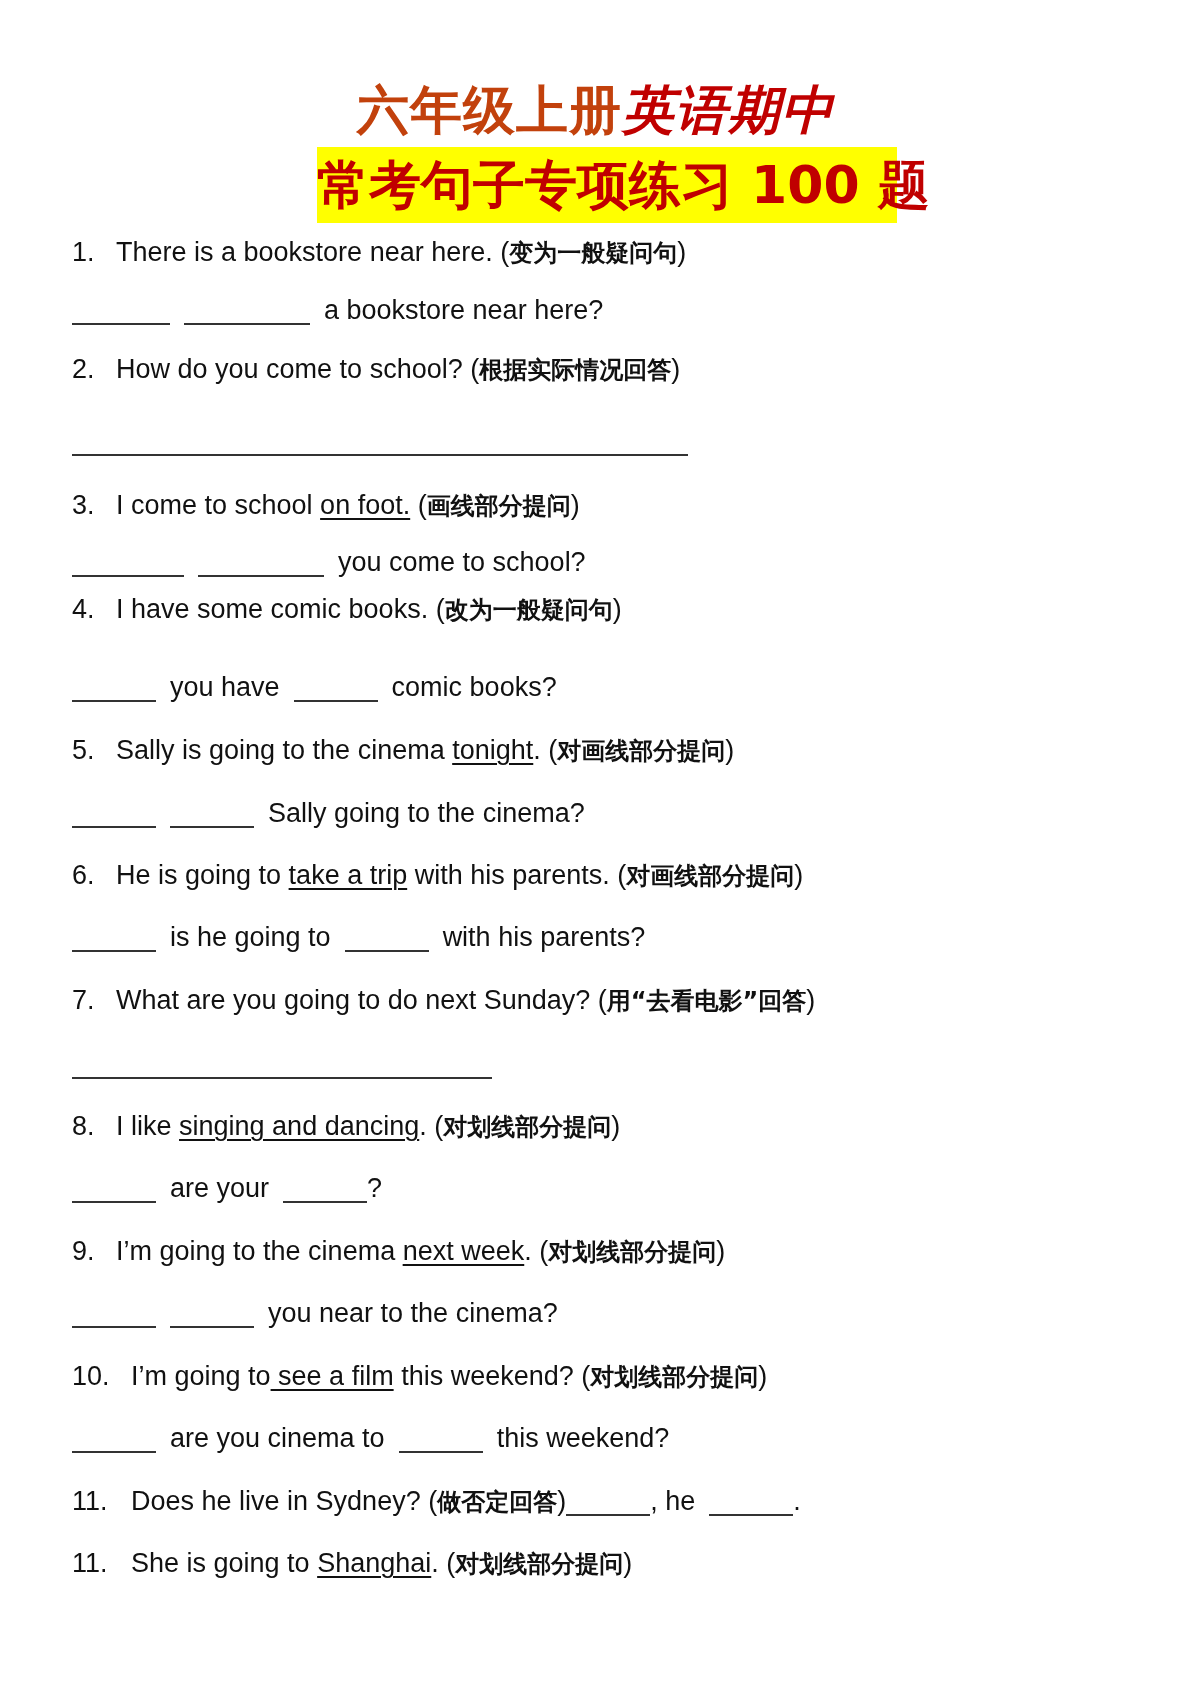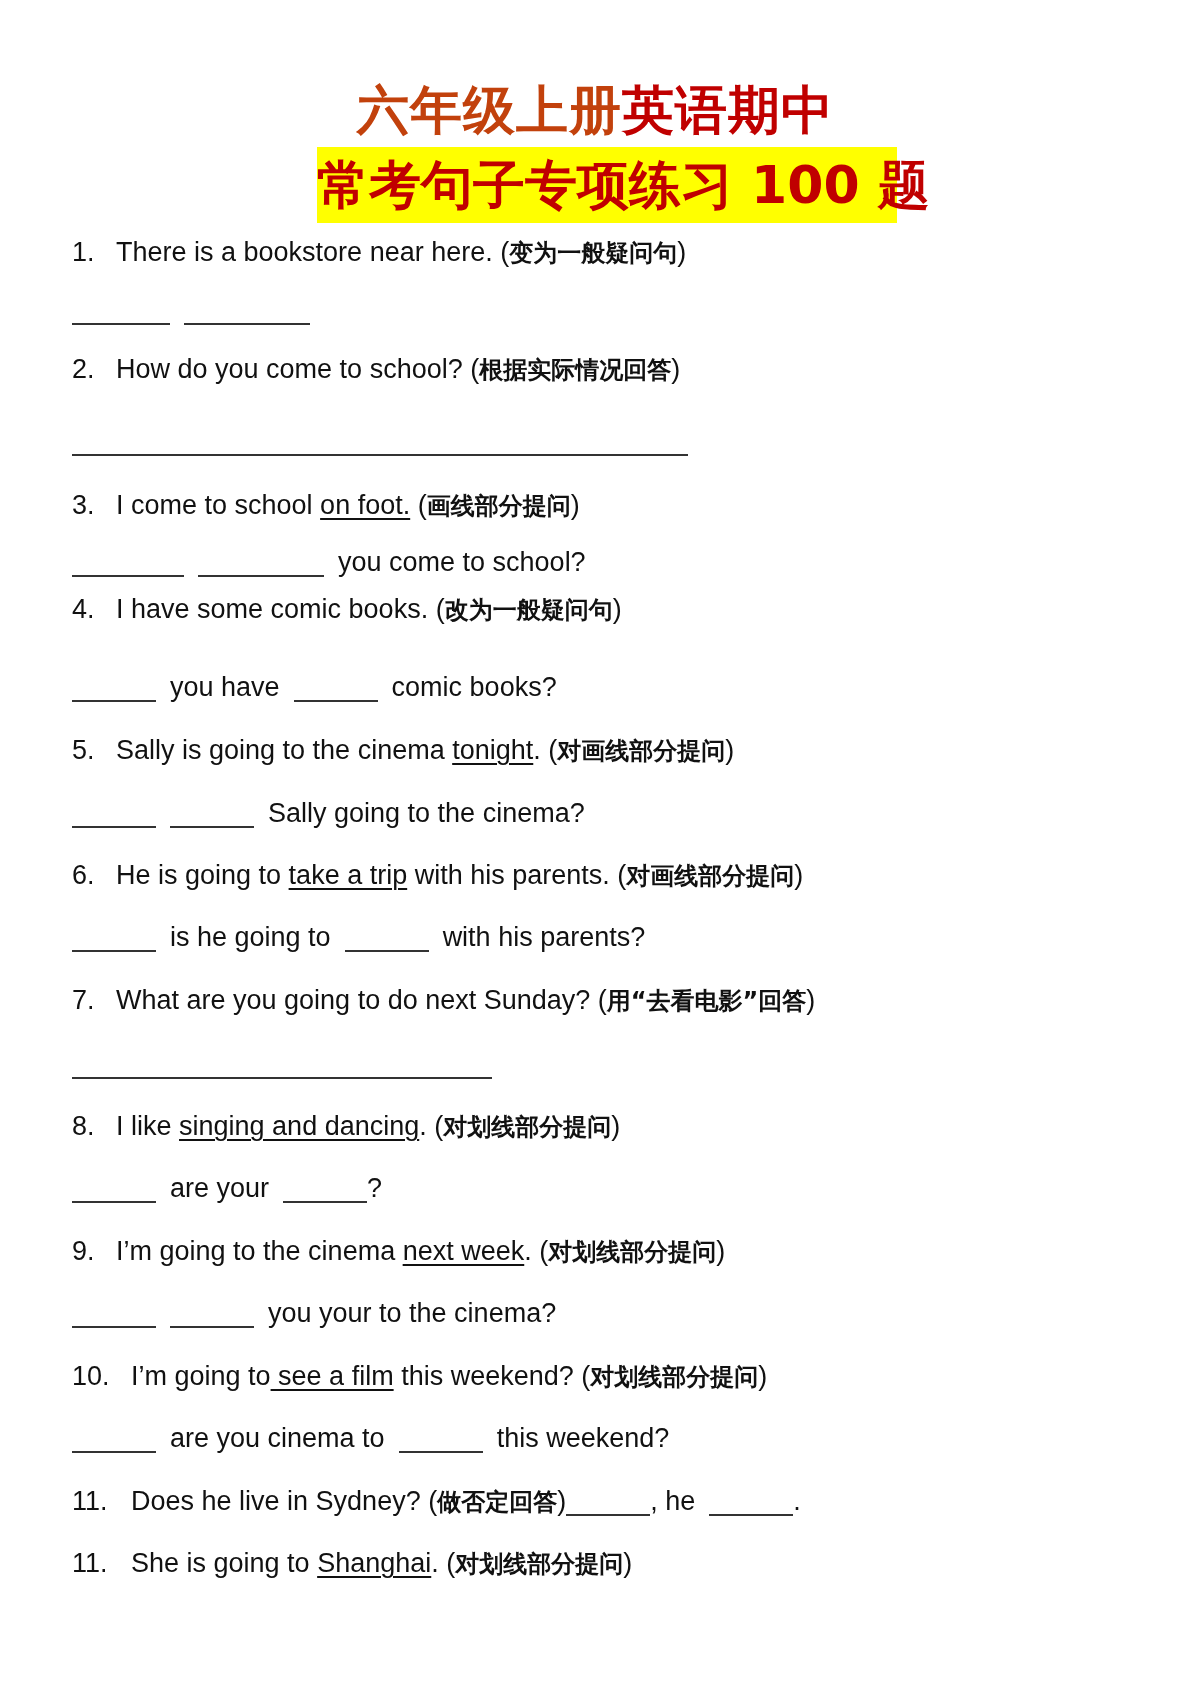--- a/index.html
+++ b/index.html
@@ -21,21 +21,21 @@
       top: 78px;
       width: 1191px;
       text-align: center;
       font-size: 52px;
       font-weight: bold;
       line-height: 64px;
       letter-spacing: 1px;
       font-family: "DejaVu Sans", sans-serif;
     }
     .title-line1 .black { color: #c2410c; }
-    .title-line1 .red { color: #c00000; }
+    .title-line1 .red { color: #c00000; font-style: italic; }
     .title-line2-wrap {
       position: absolute;
       left: 305px;
       top: 147px;
       width: 580px;
       height: 76px;
       background: #ffff00;
       text-align: center;
       margin-left: 12px;
     }
@@ -96,21 +96,21 @@
   <span class="black">六年级上册</span><span class="red">英语期中</span>
 </div>
 <div class="title-line2-wrap">
   <span class="title-line2">常考句子专项练习 100 题</span>
 </div>
 
 <div class="line" style="top:235px">
   <span class="num">1.</span><span>There is a bookstore near here. (</span><span class="hint">变为一般疑问句</span><span>)</span>
 </div>
 <div class="line" style="top:293px">
-  <span class="blank" style="width:98px"></span><span class="gap"></span><span class="blank" style="width:126px"></span><span class="gap"></span>
+  <span class="blank" style="width:98px"></span><span class="gap"></span><span class="blank" style="width:126px"></span><span class="gap"></span><span>a bookstore near here?</span>
 </div>
 
 <div class="line" style="top:352px">
   <span class="num">2.</span><span>How do you come to school? (</span><span class="hint">根据实际情况回答</span><span>)</span>
 </div>
 <div class="rule" style="top:454px; width:616px"></div>
 
 <div class="line" style="top:488px">
   <span class="num">3.</span><span>I come to school </span><span class="u">on foot.</span><span> (</span><span class="hint">画线部分提问</span><span>)</span>
 </div>
@@ -148,21 +148,21 @@
   <span class="num">8.</span><span>I like </span><span class="u">singing and dancing</span><span>. (</span><span class="hint">对划线部分提问</span><span>)</span>
 </div>
 <div class="line" style="top:1171px">
   <span class="blank" style="width:84px"></span><span class="gap"></span><span>are your</span><span class="gap"></span><span class="blank" style="width:84px"></span><span>?</span>
 </div>
 
 <div class="line" style="top:1234px">
   <span class="num">9.</span><span>I’m going to the cinema </span><span class="u">next week</span><span>. (</span><span class="hint">对划线部分提问</span><span>)</span>
 </div>
 <div class="line" style="top:1296px">
-  <span class="blank" style="width:84px"></span><span class="gap"></span><span class="blank" style="width:84px"></span><span class="gap"></span><span>you your to the cinema?</span>
+  <span class="blank" style="width:84px"></span><span class="gap"></span><span class="blank" style="width:84px"></span><span class="gap"></span><span>you near to the cinema?</span>
 </div>
 
 <div class="line" style="top:1359px">
   <span class="num wide">10.</span><span>I’m going to</span><span class="u" style="white-space:pre"> see a film</span><span> this weekend? (</span><span class="hint">对划线部分提问</span><span>)</span>
 </div>
 <div class="line" style="top:1421px">
   <span class="blank" style="width:84px"></span><span class="gap"></span><span>are you cinema to</span><span class="gap"></span><span class="blank" style="width:84px"></span><span class="gap"></span><span>this weekend?</span>
 </div>
 
 <div class="line" style="top:1484px">

